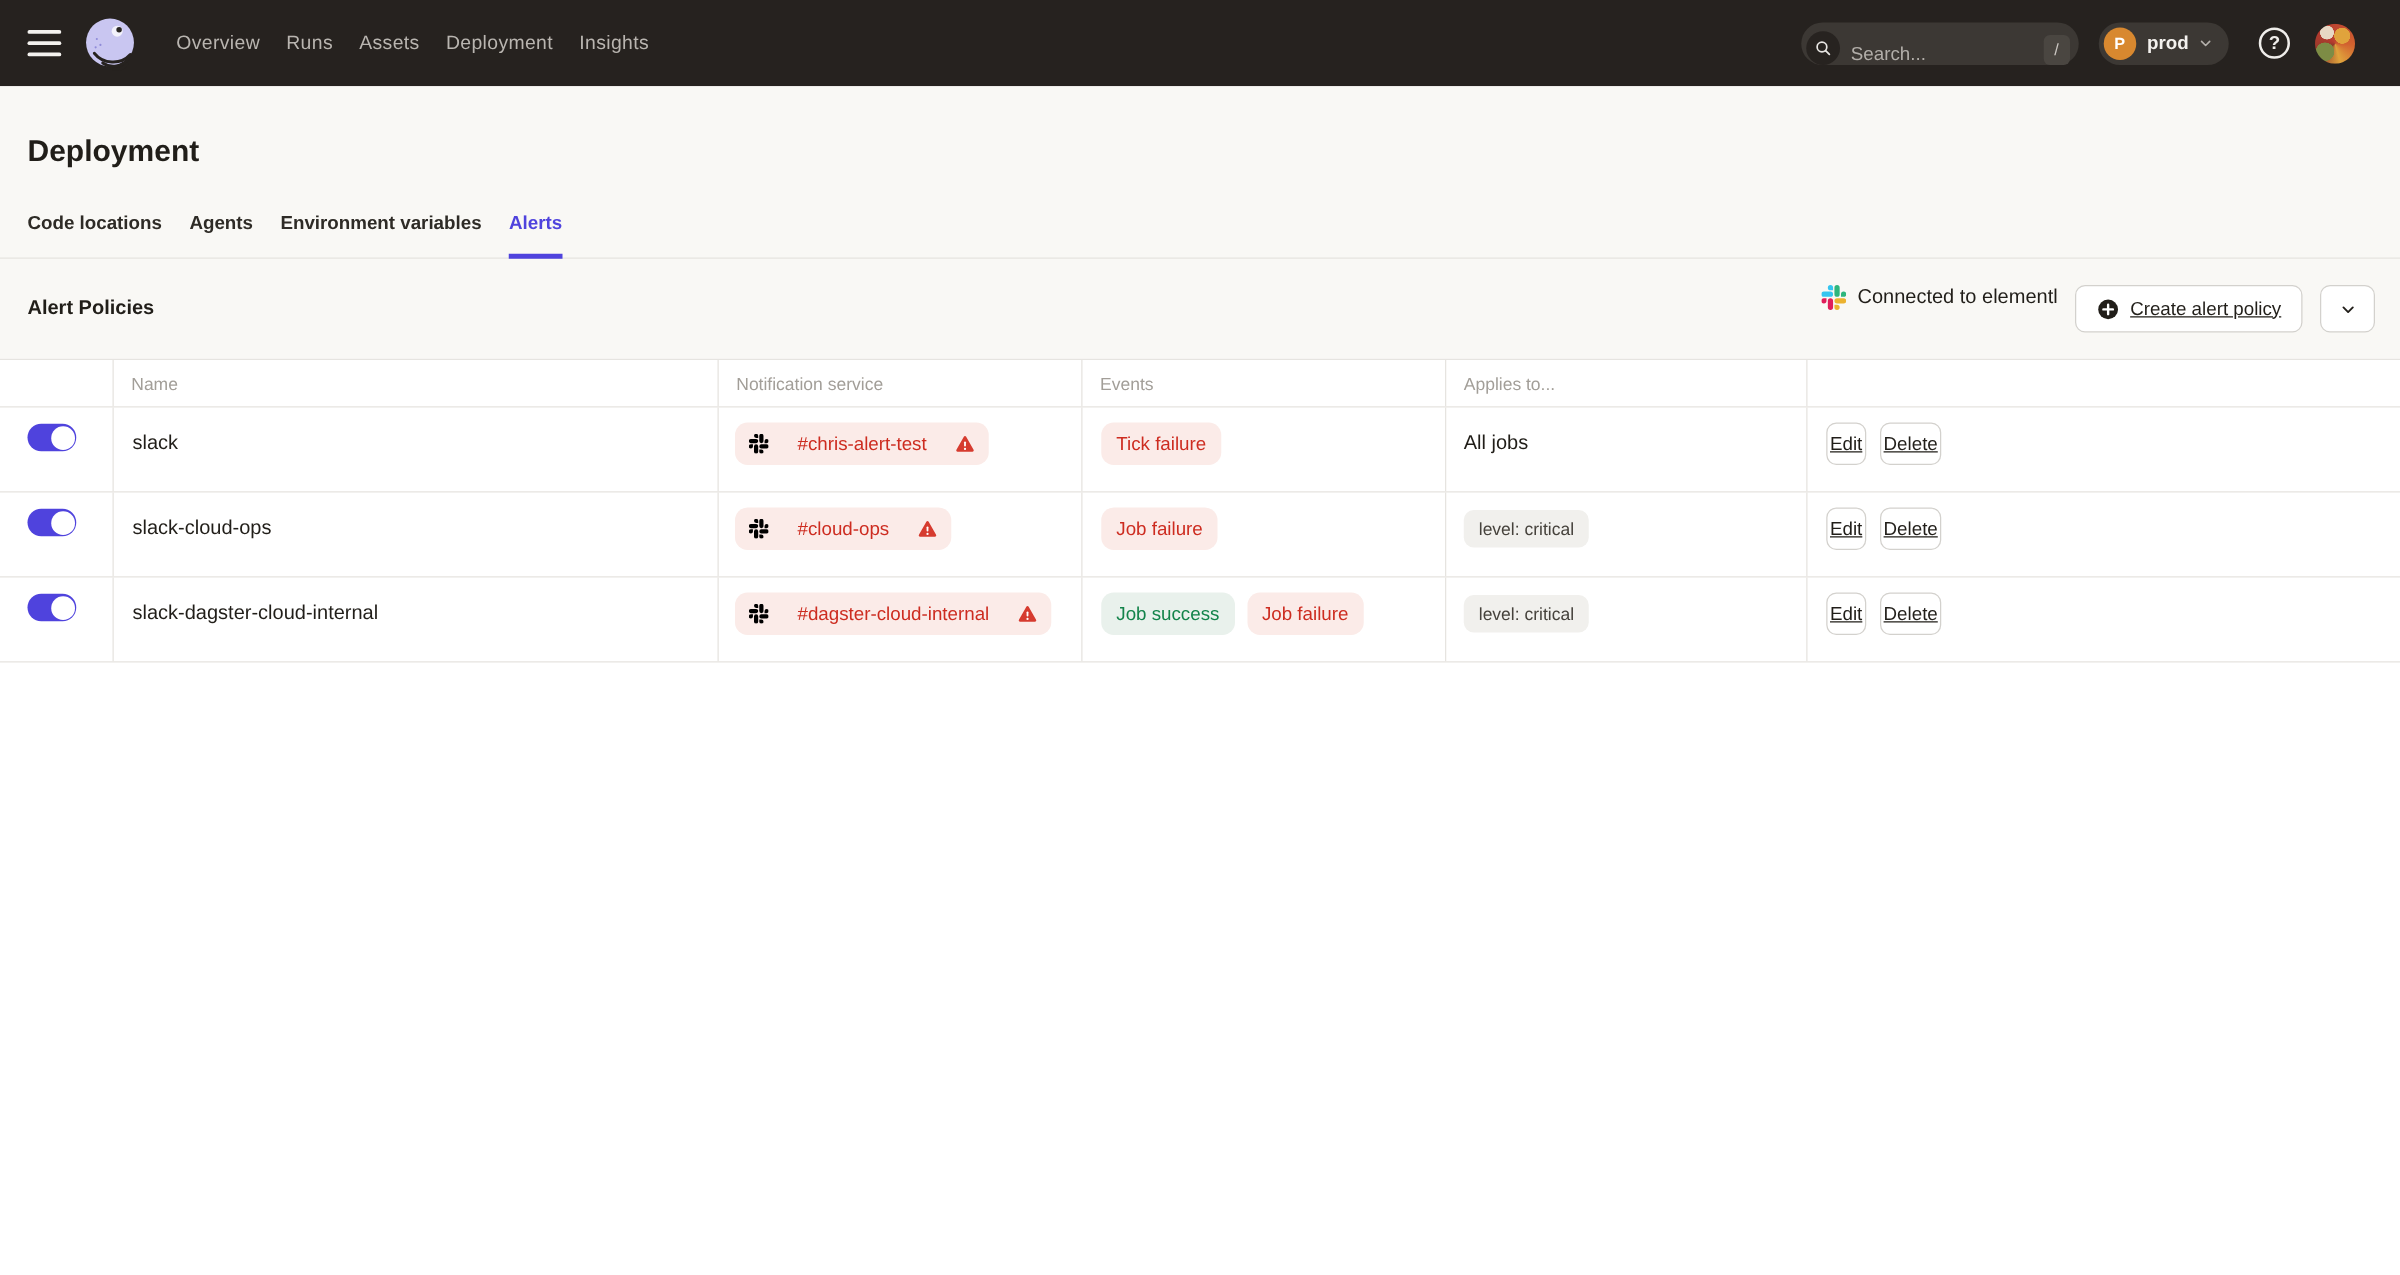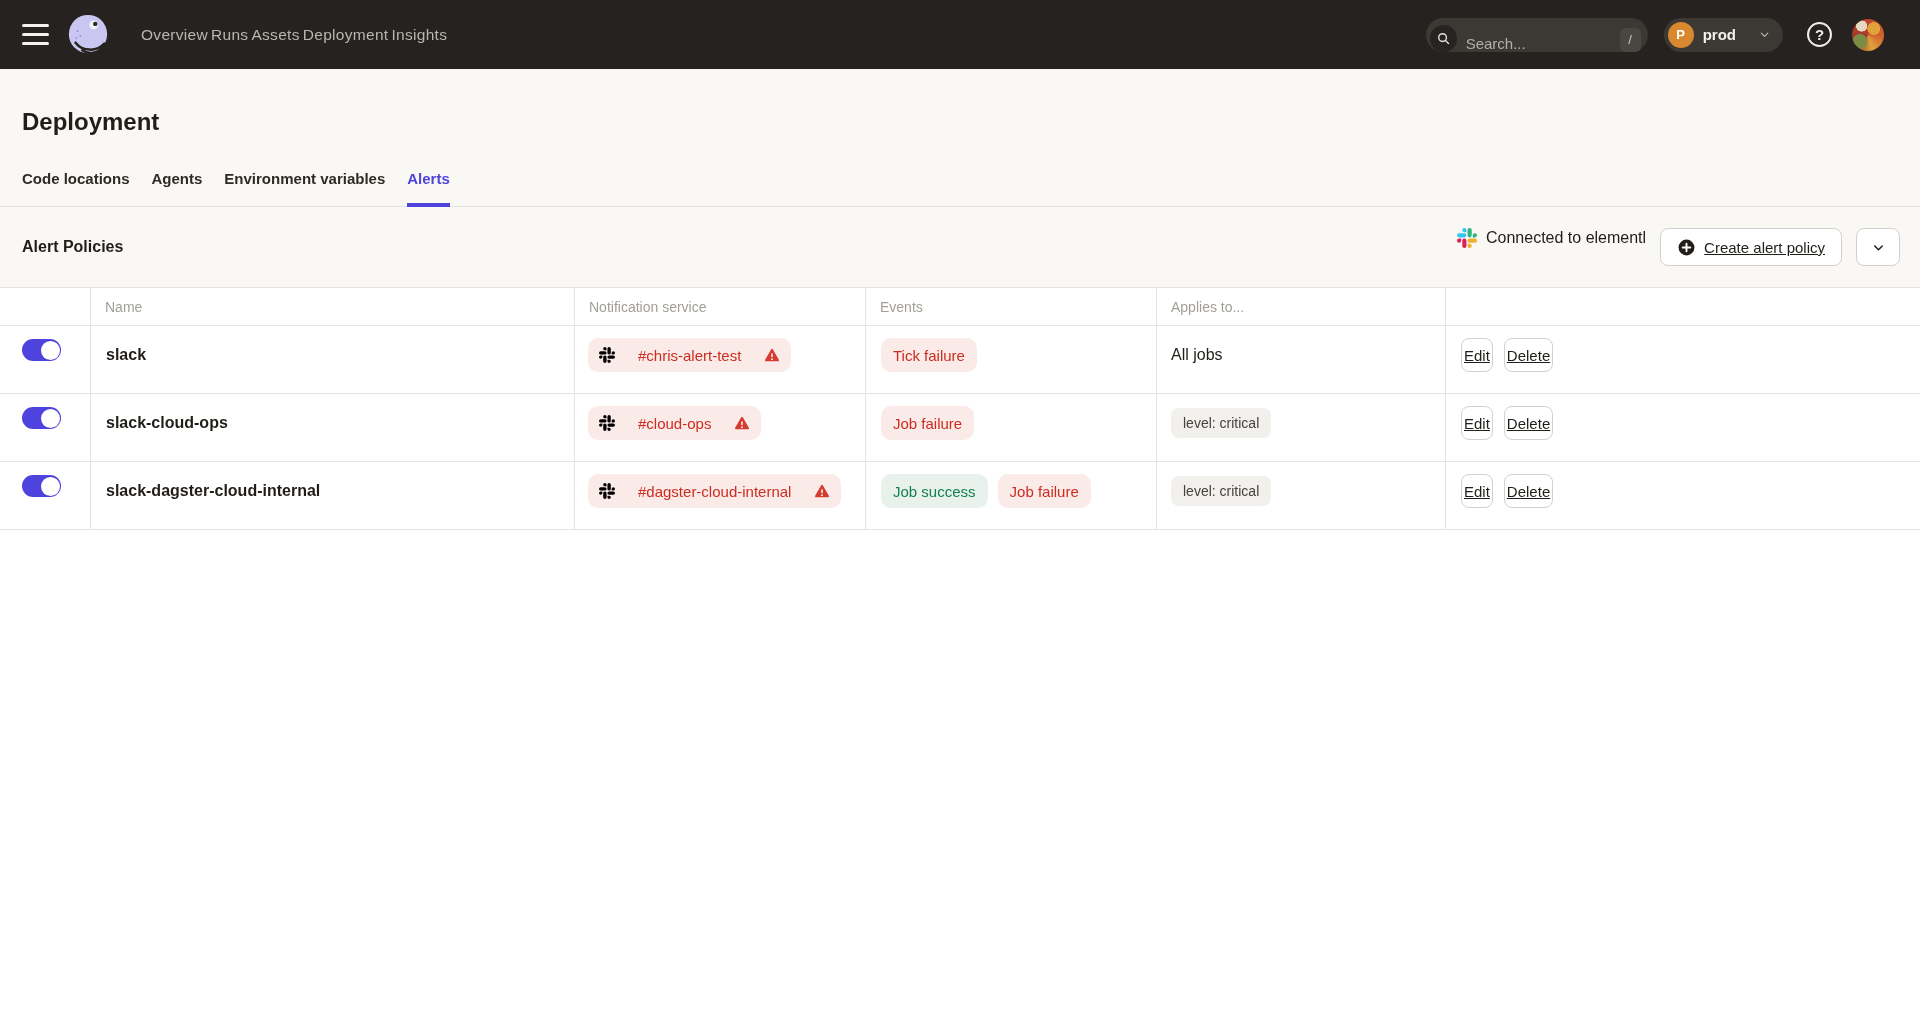--- a/index.html
+++ b/index.html
@@ -16,30 +16,30 @@
   }
   *{box-sizing:border-box;margin:0;padding:0;}
   html,body{width:1920px;height:1020px;}
   body{font-family:"Liberation Sans",sans-serif;background:#ffffff;color:var(--ink);overflow:hidden;}
 
   
   .topbar{height:69px;background:var(--topbar-bg);display:flex;align-items:center;padding:0 36px 0 22px;}
   .hamburger{width:27px;height:21px;display:flex;flex-direction:column;justify-content:space-between;cursor:pointer;flex:none;}
   .hamburger span{display:block;height:3.2px;background:#f4f2ef;border-radius:2px;}
   .logo{margin-left:16px;flex:none;}
-  .topnav{display:flex;align-items:center;gap:3px;margin-left:30px;}
+  .topnav{display:flex;align-items:center;gap:21px;margin-left:30px;}
   .topnav .nav-item{font-size:15.5px;letter-spacing:.3px;font-weight:500;color:#b9b5b0;cursor:pointer;}
   .searchbox{margin-left:auto;width:222px;height:34px;border-radius:17px;background:#3c3834;display:flex;align-items:flex-end;padding:0 7px 0 4px;cursor:text;}
   .search-circle{width:27px;height:27px;border-radius:50%;background:#272320;display:flex;align-items:center;justify-content:center;flex:none;}
   .searchbox input{flex:1;min-width:0;background:transparent;border:none;outline:none;color:#e8e6e3;font-size:15px;margin-left:9px;font-family:"Liberation Sans",sans-serif;}
   .searchbox input::placeholder{color:#b2aea9;}
   .slash-key{width:21px;height:24px;border-radius:5px;background:#4a4641;color:#ccc8c3;font-size:13px;display:flex;align-items:center;justify-content:center;flex:none;}
   .env-pill{margin-left:16px;height:34px;border-radius:17px;background:#3c3834;display:flex;align-items:center;padding:0 12px 0 4px;cursor:pointer;flex:none;}
   .env-avatar{width:26px;height:26px;border-radius:50%;background:#d8882f;color:#fff;font-size:13px;font-weight:700;display:flex;align-items:center;justify-content:center;}
-  .env-name{color:#f3f1ee;font-size:15px;font-weight:600;margin:0 22px 0 9px;}
+  .env-name{color:#f3f1ee;font-size:15px;font-weight:600;margin:0 7px 0 9px;}
   .help-btn{margin-left:24px;width:25px;height:25px;border-radius:50%;border:2px solid #efedea;color:#efedea;font-size:15px;font-weight:700;display:flex;align-items:center;justify-content:center;cursor:pointer;flex:none;}
   .user-avatar{margin-left:20px;width:32px;height:32px;border-radius:50%;flex:none;cursor:pointer;
     background:
       radial-gradient(circle at 30% 22%, #e7d8c4 0 16%, rgba(0,0,0,0) 17%),
       radial-gradient(circle at 68% 30%, #e0a33c 0 20%, rgba(0,0,0,0) 21%),
       radial-gradient(circle at 25% 70%, #7d8c45 0 22%, rgba(0,0,0,0) 23%),
       conic-gradient(from 20deg, #c14a31, #d2622f, #e0a33c, #8c3b2a, #b53a2e, #c14a31);}
 
   
   .page-head{background:var(--page-bg);}
@@ -59,21 +59,21 @@
 
   
   .policies-table{border-top:1px solid var(--line);background:#fff;}
   .tr{display:grid;grid-template-columns:91px 484px 291px 291px 289px 1fr;border-bottom:1px solid var(--line);}
   .tr>div{border-right:1px solid var(--line);display:flex;align-items:flex-start;}
   .tr>div:last-child{border-right:none;}
   .thead{height:38px;}
   .thead>div{align-items:center;padding-left:14px;font-size:14px;color:#a29e98;}
   .trow{height:68px;}
   .cell-toggle{padding:13px 0 0 22px;}
-  .cell-name{padding:12px 0 0 15px;font-weight:bold;}
+  .cell-name{padding:12px 0 0 15px;}
   .cell-name span{font-size:16px;line-height:34px;color:var(--ink);}
   .cell-notif{padding:12px 0 0 13px;}
   .cell-events{padding:12px 0 0 15px;gap:10px;}
   .cell-applies{padding:12px 0 0 14px;}
   .cell-actions{padding:12px 0 0 15px;gap:11px;}
 
   .toggle{width:39px;height:22px;border-radius:11px;background:var(--accent);position:relative;cursor:pointer;}
   .toggle .knob{position:absolute;top:1.5px;right:1.5px;width:19px;height:19px;border-radius:50%;background:#fff;}
 
   .tag{display:inline-flex;align-items:center;height:34px;border-radius:10px;font-size:15px;}

